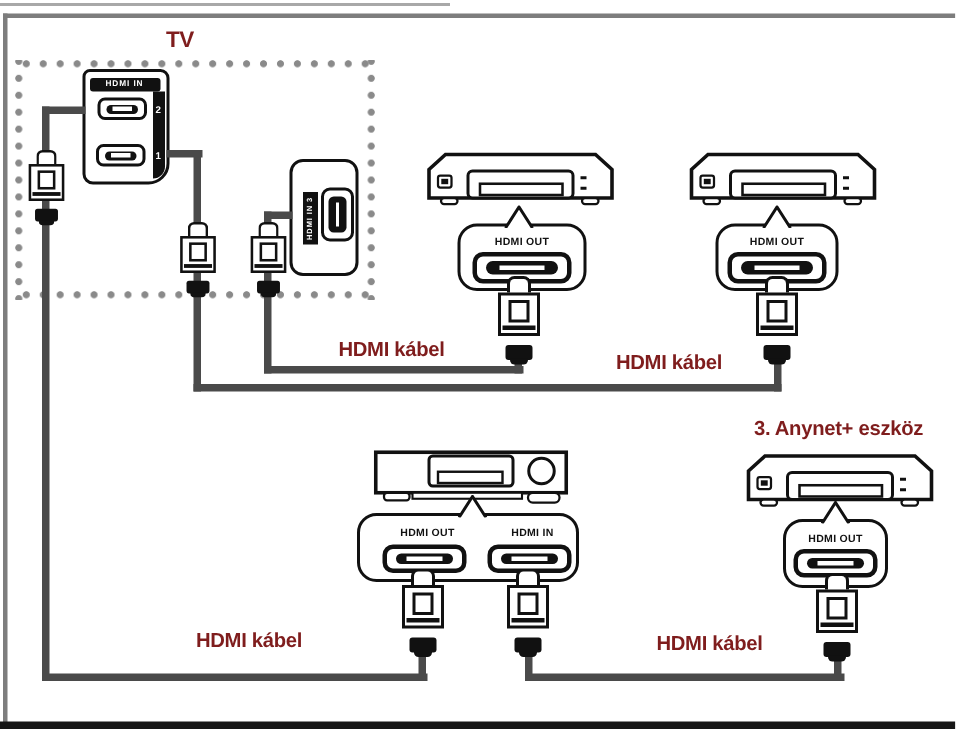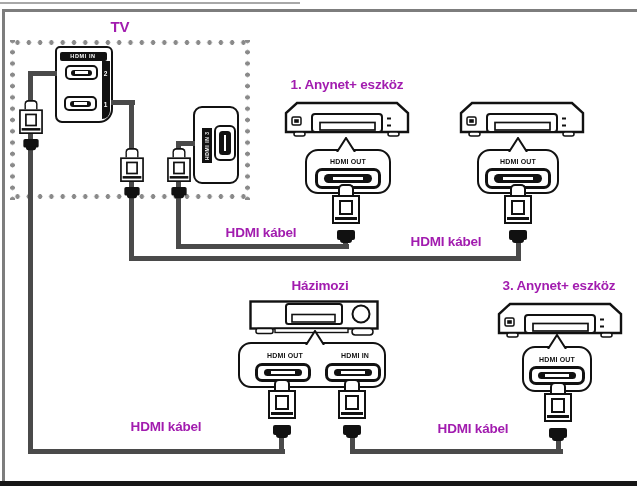--- a/index.html
+++ b/index.html
@@ -1,21 +1,21 @@
 <!DOCTYPE html>
 <html><head>
 <meta charset="utf-8">
 <style>
   * { box-sizing: border-box; margin: 0; padding: 0; }
   html,body { background:#fff; }
   body { font-family: "Liberation Sans", sans-serif; }
   #stage { position:relative; width:637px; height:490px; background:#fff; overflow:hidden;
            font-family:"Liberation Sans", sans-serif; color:#111; }
   .lbl { position:absolute; font-weight:bold; font-size:13.5px; letter-spacing:-0.2px;
-         color:#a21caf; text-align:center; line-height:16px; white-space:nowrap; }
+         color:#7f1d1d; text-align:center; line-height:16px; white-space:nowrap; }
   
   .frame { position:absolute; }
   
   .dotrow { position:absolute; height:5px;
     background-image: radial-gradient(circle, #8a8a8a 2.1px, rgba(0,0,0,0) 2.6px);
     background-size: 11.3px 5px; background-position: center; z-index:1; }
   .dotcol { position:absolute; width:5px;
     background-image: radial-gradient(circle, #8a8a8a 2.1px, rgba(0,0,0,0) 2.6px);
     background-size: 5px 11.3px; background-position: center; z-index:1; }
   
@@ -136,21 +136,20 @@
   </div>
   <div class="plug small" style="left:163.5px;top:148px;">
     <i class="tip"></i>
       <i class="body"></i>
       <i class="sq"></i>
       <i class="slot"></i>
       <i class="boot"></i>
       <i class="spk"></i>
   </div>
 
-  <div class="lbl" style="left:267px;top:77px;width:160px;">1. Anynet+ eszköz</div>
   <svg class="dev" style="left:284px;top:101px;" width="126" height="40" viewBox="0 0 126 40">
     <polygon points="13,2 113,2 124,12 124,31 2,31 2,12" fill="#fff" stroke="#111" stroke-width="2.4"></polygon>
     <rect x="10" y="31" width="11" height="4" rx="2" fill="#fff" stroke="#111" stroke-width="1.5"></rect>
     <rect x="104" y="31" width="11" height="4" rx="2" fill="#fff" stroke="#111" stroke-width="1.5"></rect>
     <rect x="28" y="13" width="70" height="18" rx="3" fill="#fff" stroke="#111" stroke-width="2"></rect>
     <rect x="36" y="21.5" width="55" height="7.5" fill="#fff" stroke="#111" stroke-width="1.7"></rect>
     <rect x="8" y="16" width="9" height="8" rx="1.5" fill="#fff" stroke="#111" stroke-width="1.5"></rect>
     <rect x="10.2" y="18.2" width="4.6" height="3.6" fill="#111"></rect>
     <rect x="103" y="16.5" width="4" height="2" fill="#111"></rect>
     <rect x="103" y="23.5" width="4" height="2" fill="#111"></rect>
@@ -202,21 +201,20 @@
       <i class="body"></i>
       <i class="sq"></i>
       <i class="slot"></i>
       <i class="boot"></i>
       <i class="spk"></i>
   </div>
 
   <div class="lbl" style="left:181px;top:225px;width:160px;">HDMI kábel</div>
   <div class="lbl" style="left:366px;top:234px;width:160px;">HDMI kábel</div>
 
-  <div class="lbl" style="left:240px;top:278px;width:160px;">Házimozi</div>
   <svg class="dev" style="left:249px;top:300px;" width="130" height="40" viewBox="0 0 130 40">
     <rect x="1.5" y="1.5" width="127" height="27" fill="#fff" stroke="#111" stroke-width="2.4"></rect>
     <rect x="26" y="28.5" width="73" height="4" fill="#fff" stroke="#111" stroke-width="1.4"></rect>
     <rect x="7" y="28.5" width="17" height="5" rx="2" fill="#fff" stroke="#111" stroke-width="1.5"></rect>
     <rect x="103" y="28.5" width="21" height="6.5" rx="3.2" fill="#fff" stroke="#111" stroke-width="1.5"></rect>
     <rect x="37" y="4" width="56" height="20" rx="2.5" fill="#fff" stroke="#111" stroke-width="2"></rect>
     <rect x="43" y="14.5" width="43" height="7.5" fill="#fff" stroke="#111" stroke-width="1.6"></rect>
     <circle cx="112" cy="14" r="8.5" fill="#fff" stroke="#111" stroke-width="2"></circle>
   </svg>
   <div class="bubble" style="left:238px;top:342px;width:148px;height:46px;">

